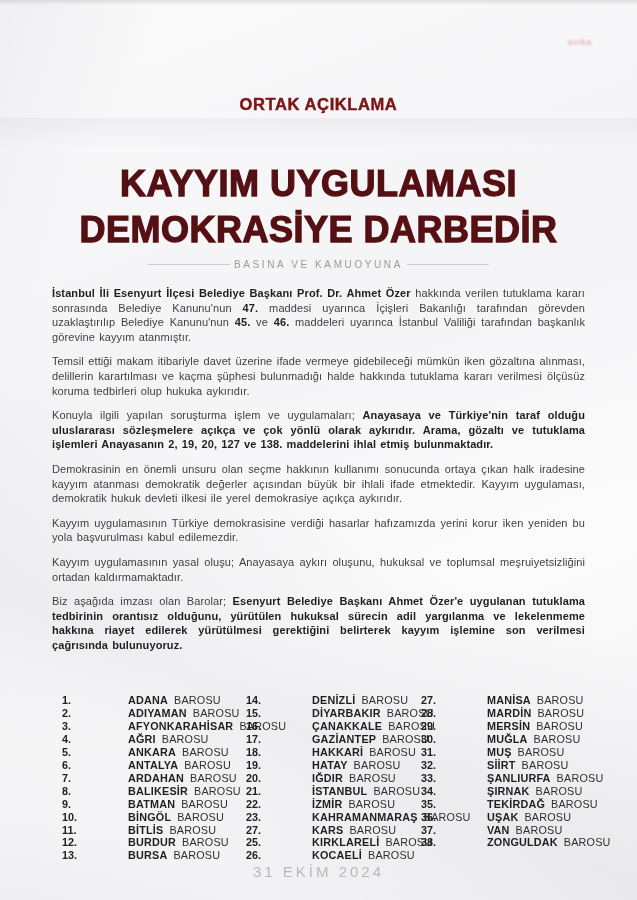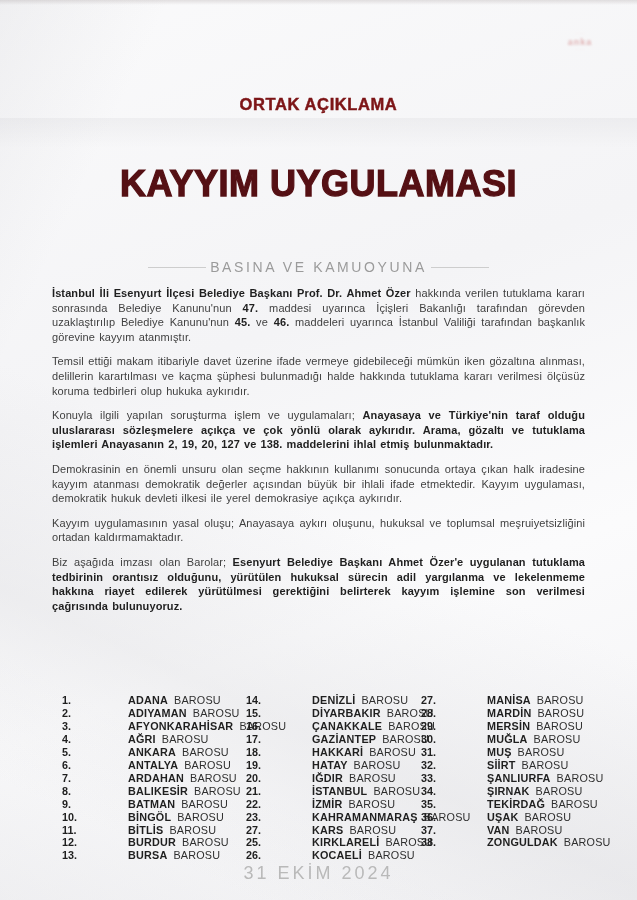--- a/index.html
+++ b/index.html
@@ -57,21 +57,21 @@
     letter-spacing:.5px;
     color:#551014;
     -webkit-text-stroke:1.25px #551014;
   }
   .title span{display:block;}
 
   .subtitle{
     position:absolute;top:259px;left:148px;right:148px;
     display:flex;align-items:center;gap:4px;
     color:#9b9b9b;
-    font-size:14px;letter-spacing:2.6px;
+    font-size:10px;letter-spacing:2.6px;
     white-space:nowrap;
   }
   .subtitle .rule{flex:1 1 auto;height:1px;background:#cdcdcd;}
 
   .body-text{
     position:absolute;top:286px;left:52px;right:52px;
     color:#3f3f3f;
   }
   .body-text p{
     margin:0 0 10px 0;
@@ -95,52 +95,54 @@
     font-size:10.8px;line-height:12.95px;
     white-space:nowrap;
   }
   .sig-row .num{flex:0 0 38px;font-weight:bold;}
   .sig-row .city{font-weight:bold;letter-spacing:.2px;margin-left:28px;}
   .sig-row .suffix{font-weight:normal;color:#2e2e2e;margin-left:6px;letter-spacing:.2px;}
 
   .date{
     position:absolute;top:863px;left:0;right:0;
     text-align:center;
-    font-size:18px;letter-spacing:3px;
+    font-size:15px;letter-spacing:3px;
     color:#b9b9b9;
   }
 </style>
 </head>
 <body>
 
 <div class="page">
 
   <div class="watermark">
     <span class="wm-sub">· · ·</span>
     <span>anka</span>
     <span class="wm-sub">· · ·</span>
   </div>
 
   <div class="kicker">ORTAK AÇIKLAMA</div>
 
   <h1 class="title">
     <span>KAYYIM UYGULAMASI</span>
+    <span>DEMOKRASİYE DARBEDİR</span>
   </h1>
 
   <div class="subtitle">
     <span class="rule"></span>
     <span>BASINA VE KAMUOYUNA</span>
     <span class="rule"></span>
   </div>
 
   <main class="body-text">
       <p><span class="b">İstanbul İli Esenyurt İlçesi Belediye Başkanı Prof. Dr. Ahmet Özer</span><span> hakkında verilen tutuklama kararı sonrasında Belediye Kanunu'nun </span><span class="b">47.</span><span> maddesi uyarınca İçişleri Bakanlığı tarafından görevden uzaklaştırılıp Belediye Kanunu'nun </span><span class="b">45.</span><span> ve </span><span class="b">46.</span><span> maddeleri uyarınca İstanbul Valiliği tarafından başkanlık görevine kayyım atanmıştır.</span></p>
       <p><span>Temsil ettiği makam itibariyle davet üzerine ifade vermeye gidebileceği mümkün iken gözaltına alınması, delillerin karartılması ve kaçma şüphesi bulunmadığı halde hakkında tutuklama kararı verilmesi ölçüsüz koruma tedbirleri olup hukuka aykırıdır.</span></p>
       <p><span>Konuyla ilgili yapılan soruşturma işlem ve uygulamaları; </span><span class="b">Anayasaya ve Türkiye'nin taraf olduğu uluslararası sözleşmelere açıkça ve çok yönlü olarak aykırıdır. Arama, gözaltı ve tutuklama işlemleri Anayasanın 2, 19, 20, 127 ve 138. maddelerini ihlal etmiş bulunmaktadır.</span></p>
       <p><span>Demokrasinin en önemli unsuru olan seçme hakkının kullanımı sonucunda ortaya çıkan halk iradesine kayyım atanması demokratik değerler açısından büyük bir ihlali ifade etmektedir. Kayyım uygulaması, demokratik hukuk devleti ilkesi ile yerel demokrasiye açıkça aykırıdır.</span></p>
+      <p><span>Kayyım uygulamasının Türkiye demokrasisine verdiği hasarlar hafızamızda yerini korur iken yeniden bu yola başvurulması kabul edilemezdir.</span></p>
       <p><span>Kayyım uygulamasının yasal oluşu; Anayasaya aykırı oluşunu, hukuksal ve toplumsal meşruiyetsizliğini ortadan kaldırmamaktadır.</span></p>
       <p><span>Biz aşağıda imzası olan Barolar; </span><span class="b">Esenyurt Belediye Başkanı Ahmet Özer'e uygulanan tutuklama tedbirinin orantısız olduğunu, yürütülen hukuksal sürecin adil yargılanma ve lekelenmeme hakkına riayet edilerek yürütülmesi gerektiğini belirterek kayyım işlemine son verilmesi çağrısında bulunuyoruz.</span></p>
     </main>
 
   <section class="signatories">
     <div class="sig-col c1">
         <div class="sig-row">
           <span class="num">1.</span>
           <span class="city">ADANA</span>
           <span class="suffix">BAROSU</span>

